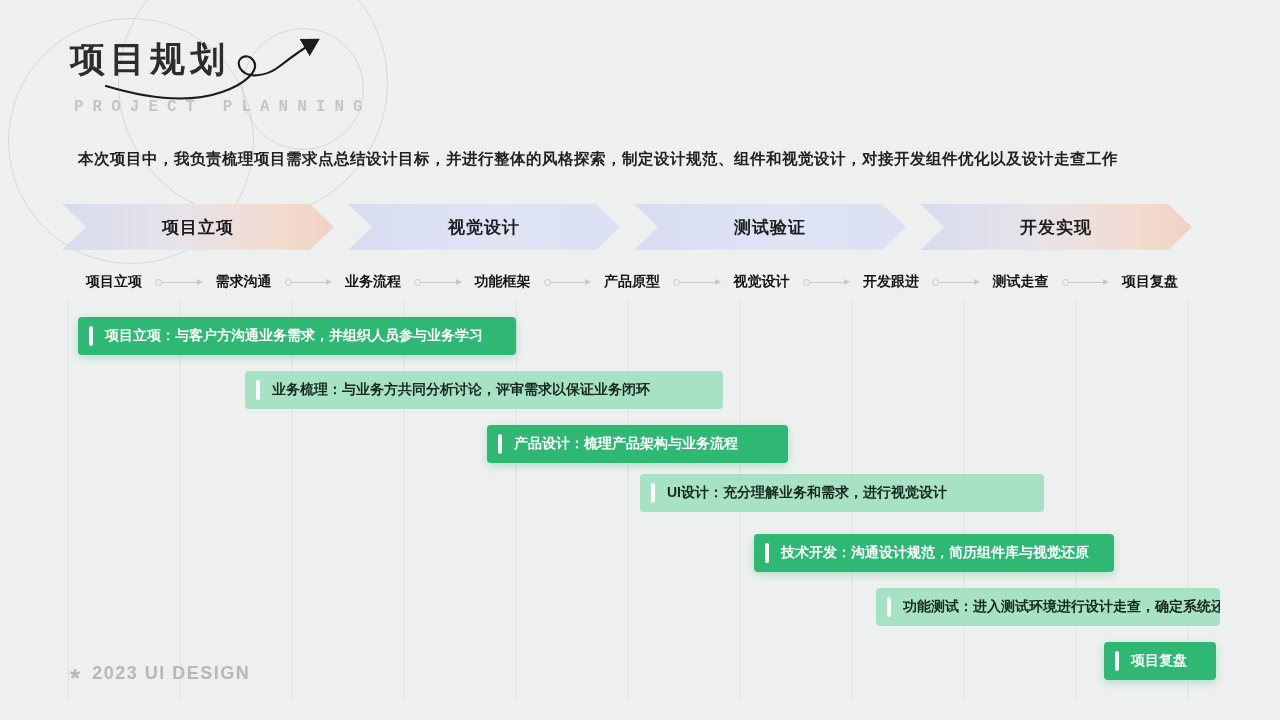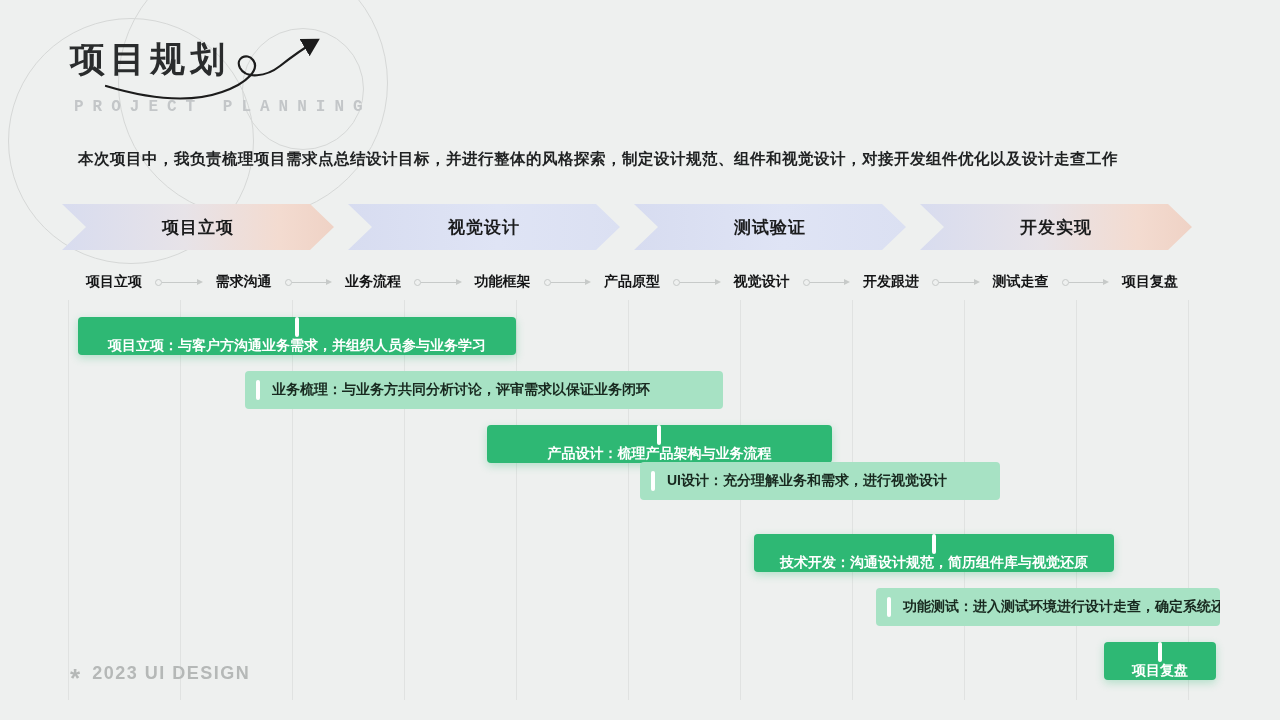--- a/index.html
+++ b/index.html
@@ -52,21 +52,21 @@
   
   .gridline{position:absolute;top:300px;height:400px;width:1px;background:var(--gridline,#e0e2e1);}
 
   
   .bar{
     position:absolute;height:38px;border-radius:4px;
     display:flex;align-items:center;
     font-size:14px;font-weight:700;white-space:nowrap;overflow:hidden;
   }
   .bar .pipe{flex:none;width:4px;height:20px;background:#ffffff;border-radius:2px;margin:0 12px 0 11px;}
-  .bar.solid{background:var(--green-solid,#2eb874);color:#ffffff;box-shadow:0 3px 8px rgba(46,184,116,.30);flex-direction:column;}
+  .bar.solid{background:var(--green-solid,#2eb874);color:#ffffff;box-shadow:0 3px 8px rgba(46,184,116,.30);}
   .bar.light{background:var(--green-light,#a7e2c4);color:#18291f;}
 
   
   .footer{position:absolute;left:70px;top:663px;display:flex;align-items:center;color:#b5b8b7;}
   .footer .star{font-size:26px;font-weight:700;line-height:20px;margin-right:12px;position:relative;top:4px;}
   .footer .label{font-size:18px;font-weight:700;letter-spacing:1.5px;}
 </style>
 </head>
 <body>
 
@@ -159,25 +159,25 @@
 <div class="gridline" style="left:1188px"></div>
 
 <div class="bar solid" style="left: 78px; width: 438px; top: 317px;">
     <span class="pipe"></span>
     <span>项目立项：与客户方沟通业务需求，并组织人员参与业务学习</span>
   </div>
 <div class="bar light" style="left: 245px; width: 478px; top: 371px;">
     <span class="pipe"></span>
     <span>业务梳理：与业务方共同分析讨论，评审需求以保证业务闭环</span>
   </div>
-<div class="bar solid" style="left: 487px; width: 345px; top: 425px;">
+<div class="bar solid" style="left: 487px; width: 301px; top: 425px;">
     <span class="pipe"></span>
     <span>产品设计：梳理产品架构与业务流程</span>
   </div>
-<div class="bar light" style="left: 640px; width: 360px; top: 462px;">
+<div class="bar light" style="left: 640px; width: 404px; top: 474px;">
     <span class="pipe"></span>
     <span>UI设计：充分理解业务和需求，进行视觉设计</span>
   </div>
 <div class="bar solid" style="left: 754px; width: 360px; top: 534px;">
     <span class="pipe"></span>
     <span>技术开发：沟通设计规范，简历组件库与视觉还原</span>
   </div>
 <div class="bar light" style="left: 876px; width: 344px; top: 588px;">
     <span class="pipe"></span>
     <span>功能测试：进入测试环境进行设计走查，确定系统还原度</span>

